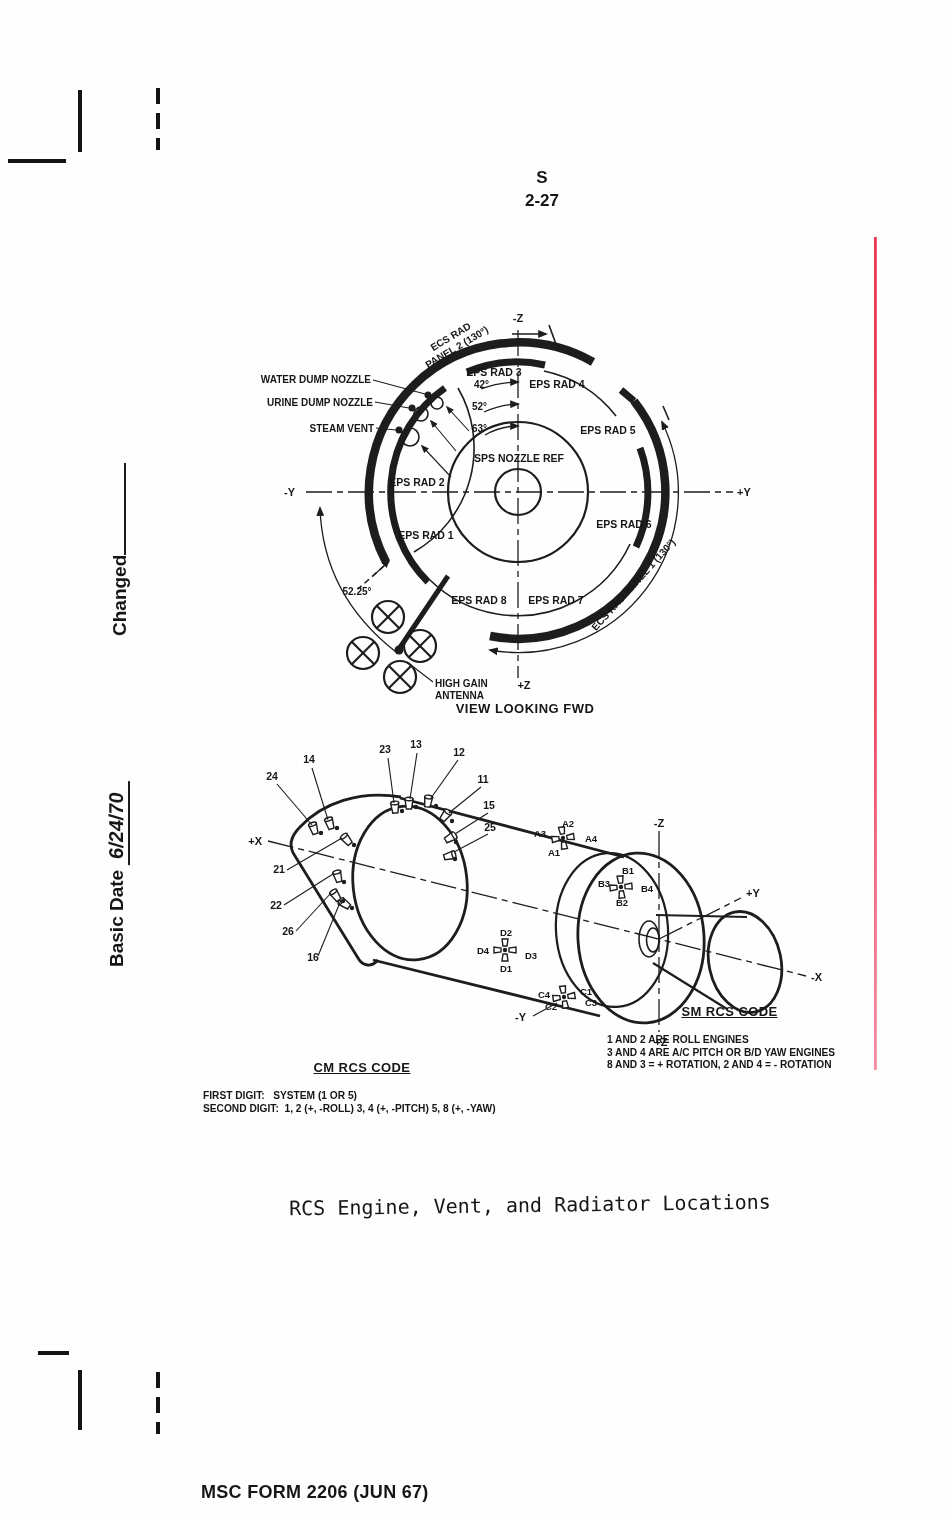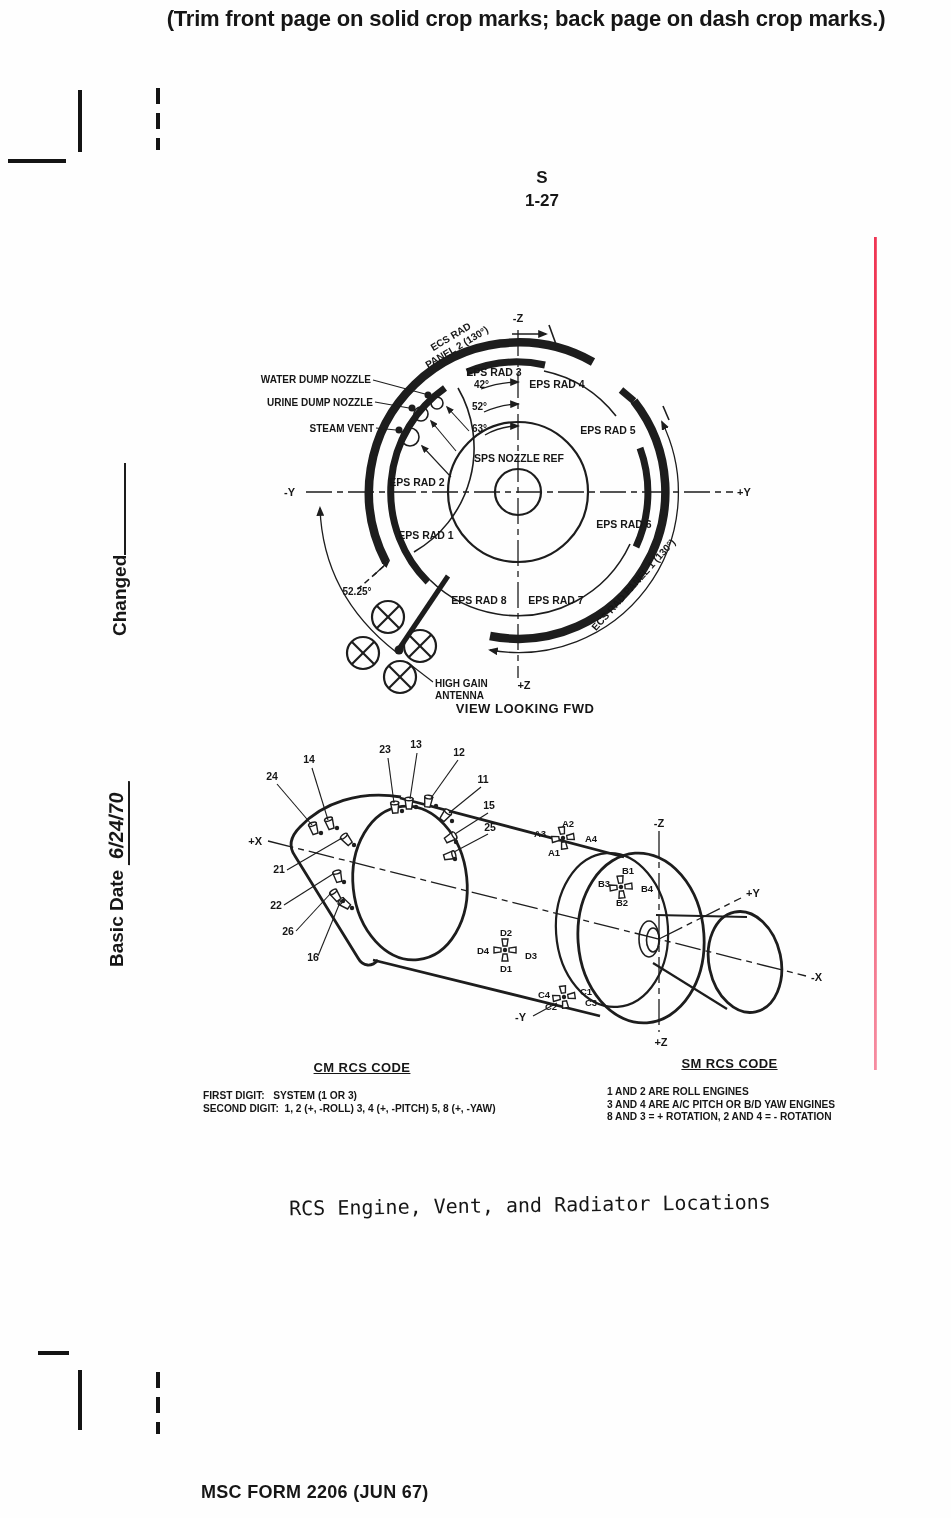--- a/index.html
+++ b/index.html
@@ -14,21 +14,21 @@
   .changed{left:27px;top:533px;width:182px;height:24px;font-size:19px;font-weight:600;}
   .blankline{display:inline-block;width:92px;border-bottom:2px solid #1c1c1c;height:18px;vertical-align:baseline;}
   .basicdate{left:20px;top:856px;width:196px;height:26px;font-size:19px;font-weight:600;}
   .dateval{display:inline-block;font-size:20px;border-bottom:2px solid #1c1c1c;padding:0 12px 0 5px;
            transform:skewX(-6deg);margin-left:6px;}
   .code-block{font-weight:bold;}
   .code-title{font-size:13px;font-weight:bold;text-align:center;text-decoration:underline;
               letter-spacing:.4px;margin-bottom:15px;}
   .code-line{font-size:10.2px;font-weight:bold;line-height:12.5px;white-space:pre;}
   .cm-code{left:203px;top:1060px;width:318px;}
-  .sm-code{left:607px;top:1056px;width:245px;}
+  .sm-code{left:607px;top:1004px;width:245px;}
   .fig-title{left:235px;top:1193px;width:590px;text-align:center;
              font-family:"DejaVu Sans Mono",monospace;font-size:20px;transform:rotate(-0.8deg);white-space:nowrap;}
   .form-num{left:201px;top:1482px;font-size:18px;font-weight:bold;letter-spacing:.3px;}
   
   .ln{stroke:#1d1d1d;stroke-width:1.3;fill:none;}
   .ln1{stroke:#1d1d1d;stroke-width:1.1;fill:none;}
   .ln2{stroke:#1d1d1d;stroke-width:1.6;fill:none;}
   .s3{stroke:#1d1d1d;stroke-width:2.8;fill:none;}
   .s2{stroke:#1d1d1d;stroke-width:2.2;fill:none;}
   .mid{stroke:#1d1d1d;stroke-width:7;fill:none;}
@@ -43,25 +43,24 @@
   .lbl10{font-size:10px;}
   .lbl9{font-size:9.5px;}
   .lbl11{font-size:11px;}
   .cap{font-size:13px;letter-spacing:.5px;}
 </style>
 </head>
 <body>
 
 <div id="page">
 
-  <div class="abs top-note">(Trim front page on solid crop marks; back page on dash crop marks.)</div>
 
   <div class="abs page-num">
     <div>S</div>
-    <div>1-27</div>
+    <div>2-27</div>
   </div>
 
   <div class="abs rot changed">
     <span>Changed</span><span class="blankline"></span>
   </div>
 
   <div class="abs rot basicdate">
     <span>Basic Date</span><span class="dateval">6/24/70</span>
   </div>
 
@@ -304,21 +303,21 @@
       <text class="lbl11" x="811" y="981">-X</text>
       <text class="lbl11" x="659" y="827" text-anchor="middle">-Z</text>
       <text class="lbl11" x="661" y="1046" text-anchor="middle">+Z</text>
       <text class="lbl11" x="746" y="897">+Y</text>
       <text class="lbl11" x="526" y="1021" text-anchor="end">-Y</text>
     </g>
   </svg>
 
   <div class="abs code-block cm-code">
     <div class="code-title">CM RCS CODE</div>
-    <div class="code-line">FIRST DIGIT:   SYSTEM (1 OR 3)</div>
+    <div class="code-line">FIRST DIGIT:   SYSTEM (1 OR 5)</div>
     <div class="code-line">SECOND DIGIT:  1, 2 (+, -ROLL) 3, 4 (+, -PITCH) 5, 8 (+, -YAW)</div>
   </div>
   <div class="abs code-block sm-code">
     <div class="code-title">SM RCS CODE</div>
     <div class="code-line">1 AND 2 ARE ROLL ENGINES</div>
     <div class="code-line">3 AND 4 ARE A/C PITCH OR B/D YAW ENGINES</div>
     <div class="code-line">8 AND 3 = + ROTATION, 2 AND 4 = - ROTATION</div>
   </div>
 
   <div class="abs fig-title">RCS Engine, Vent, and Radiator Locations</div>

